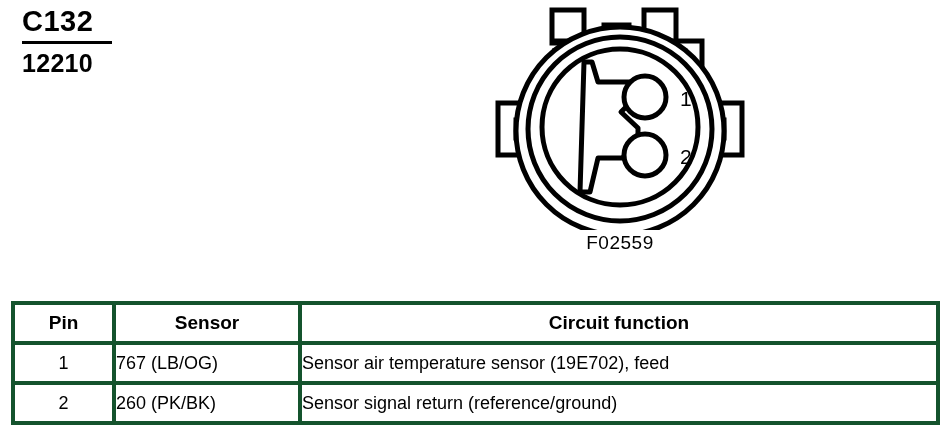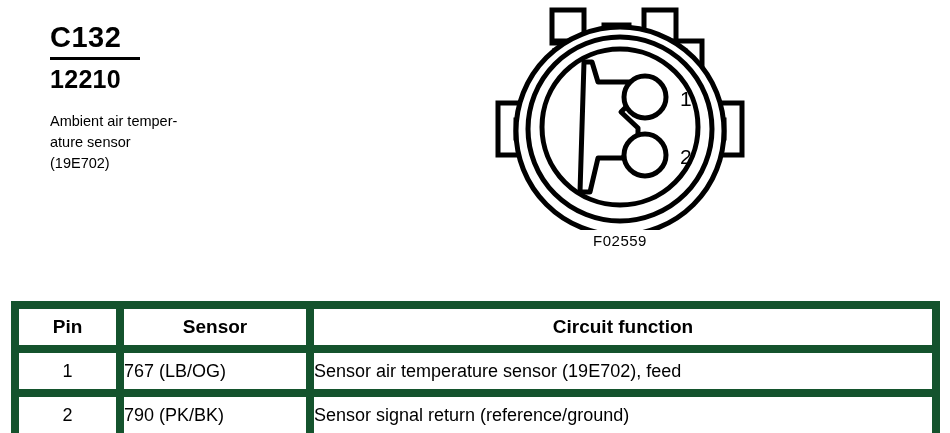--- a/index.html
+++ b/index.html
@@ -13,23 +13,22 @@
     position: relative;
     font-family: "Liberation Sans", sans-serif;
     color: #000000;
     overflow: hidden;
   }
 
   
   #header-block {
     position: absolute;
     left: 22px;
-    top: 20px;
+    top: 4px;
     width: 230px;
-    margin-left: 28px;
   }
   #connector-id {
     font-size: 29px;
     font-weight: bold;
     letter-spacing: 0.5px;
     line-height: 34px;
     white-space: nowrap;
   }
   #id-rule {
     width: 90px;
@@ -63,35 +62,35 @@
     position: absolute;
     left: 0;
     top: 0;
   }
   #figure-caption {
     position: absolute;
     left: 0;
     top: 232px;
     width: 280px;
     text-align: center;
-    font-size: 15px;
+    font-size: 19px;
     letter-spacing: 0.5px;
   }
 
   
   #pin-table {
     position: absolute;
     left: 11px;
     top: 301px;
     width: 929px;
     border-collapse: collapse;
     table-layout: fixed;
   }
   #pin-table td, #pin-table th {
-    border: 8px solid #14532d;
+    border: 4px solid #14532d;
     padding: 0;
     height: 36px;
     vertical-align: middle;
     font-size: 18px;
     font-weight: normal;
   }
   #pin-table thead th {
     font-weight: bold;
     font-size: 19px;
     text-align: center;
@@ -103,25 +102,20 @@
     border-bottom-width: 4px;
   }
 </style>
 </head>
 <body>
 
 <div id="header-block">
   <div id="connector-id">C132</div>
   <div id="id-rule"></div>
   <div id="part-number">12210</div>
-  <div id="component-description">
-    <div>Ambient air temper-</div>
-    <div>ature sensor</div>
-    <div>(19E702)</div>
-  </div>
 </div>
 
 <div id="connector-figure">
   <svg id="connector-svg" width="280" height="230" viewBox="0 0 280 230">
 
     <g fill="none" stroke="#000000" stroke-width="5">
 
       <rect x="72" y="10" width="32" height="33" fill="#ffffff"></rect>
       <rect x="124" y="25" width="25" height="18" fill="#ffffff"></rect>
       <rect x="164" y="10" width="32" height="33" fill="#ffffff"></rect>
@@ -176,17 +170,17 @@
     </tr>
   </thead>
   <tbody>
     <tr>
       <td class="col-pin">1</td>
       <td class="col-circuit">767 (LB/OG)</td>
       <td class="col-function">Sensor air temperature sensor (19E702), feed</td>
     </tr>
     <tr>
       <td class="col-pin">2</td>
-      <td class="col-circuit">790 (PK/BK)</td>
+      <td class="col-circuit">260 (PK/BK)</td>
       <td class="col-function">Sensor signal return (reference/ground)</td>
     </tr>
   </tbody>
 </table>
 
 </body></html>

